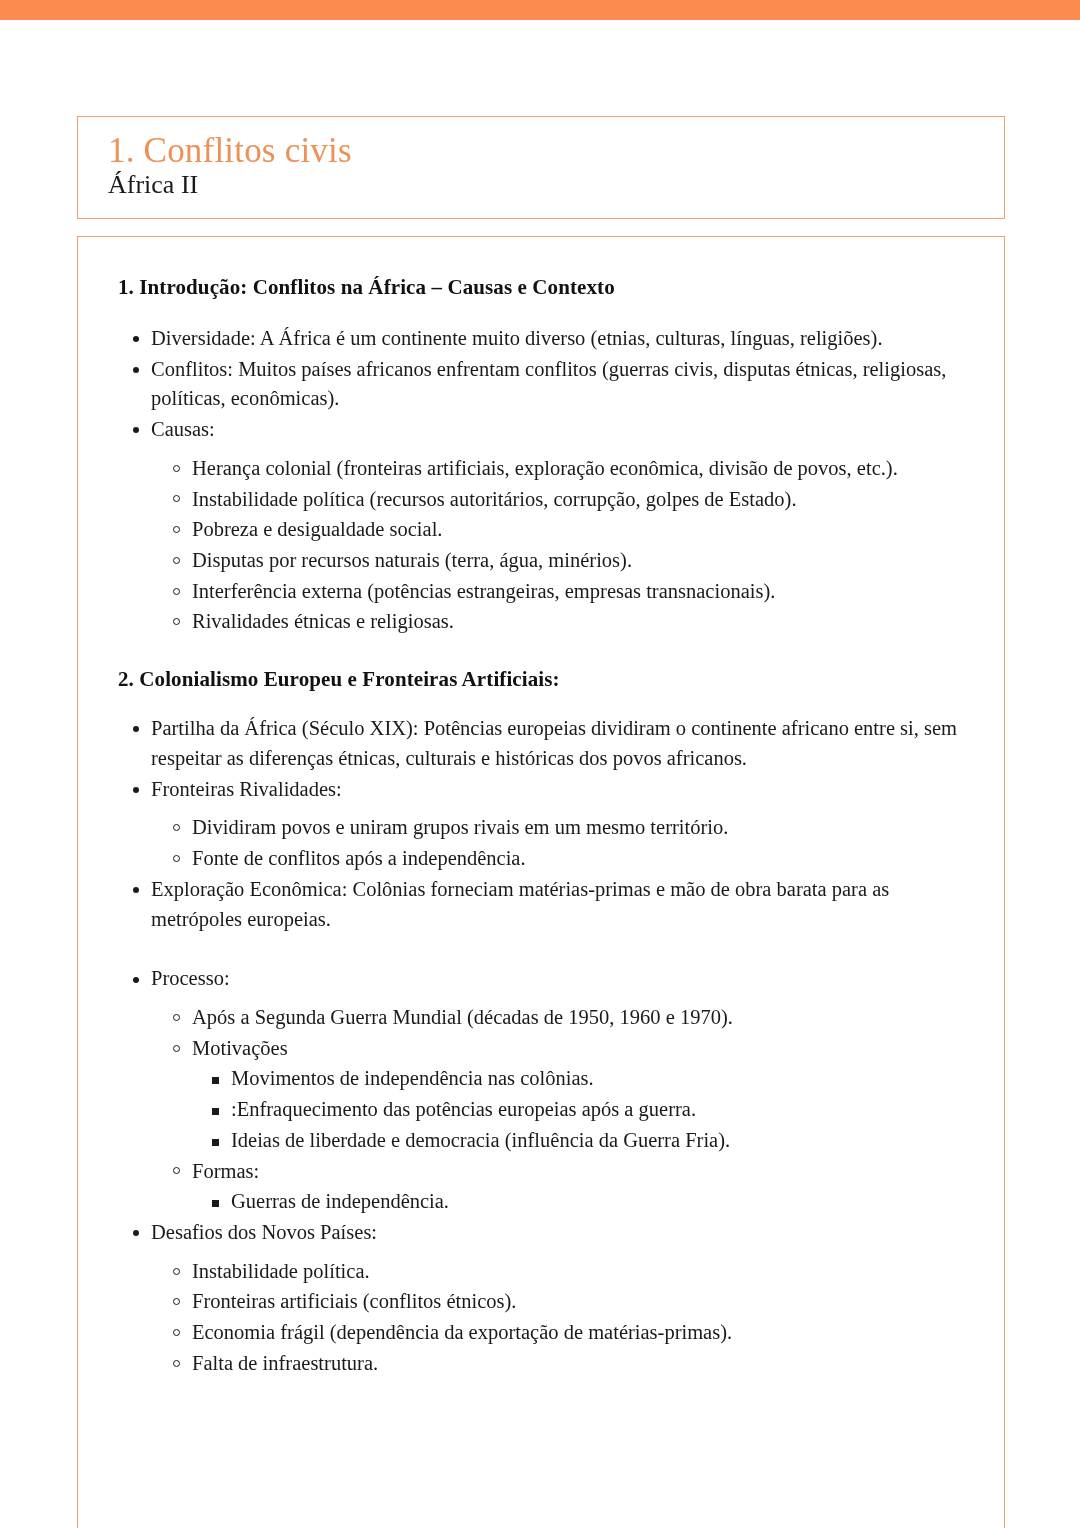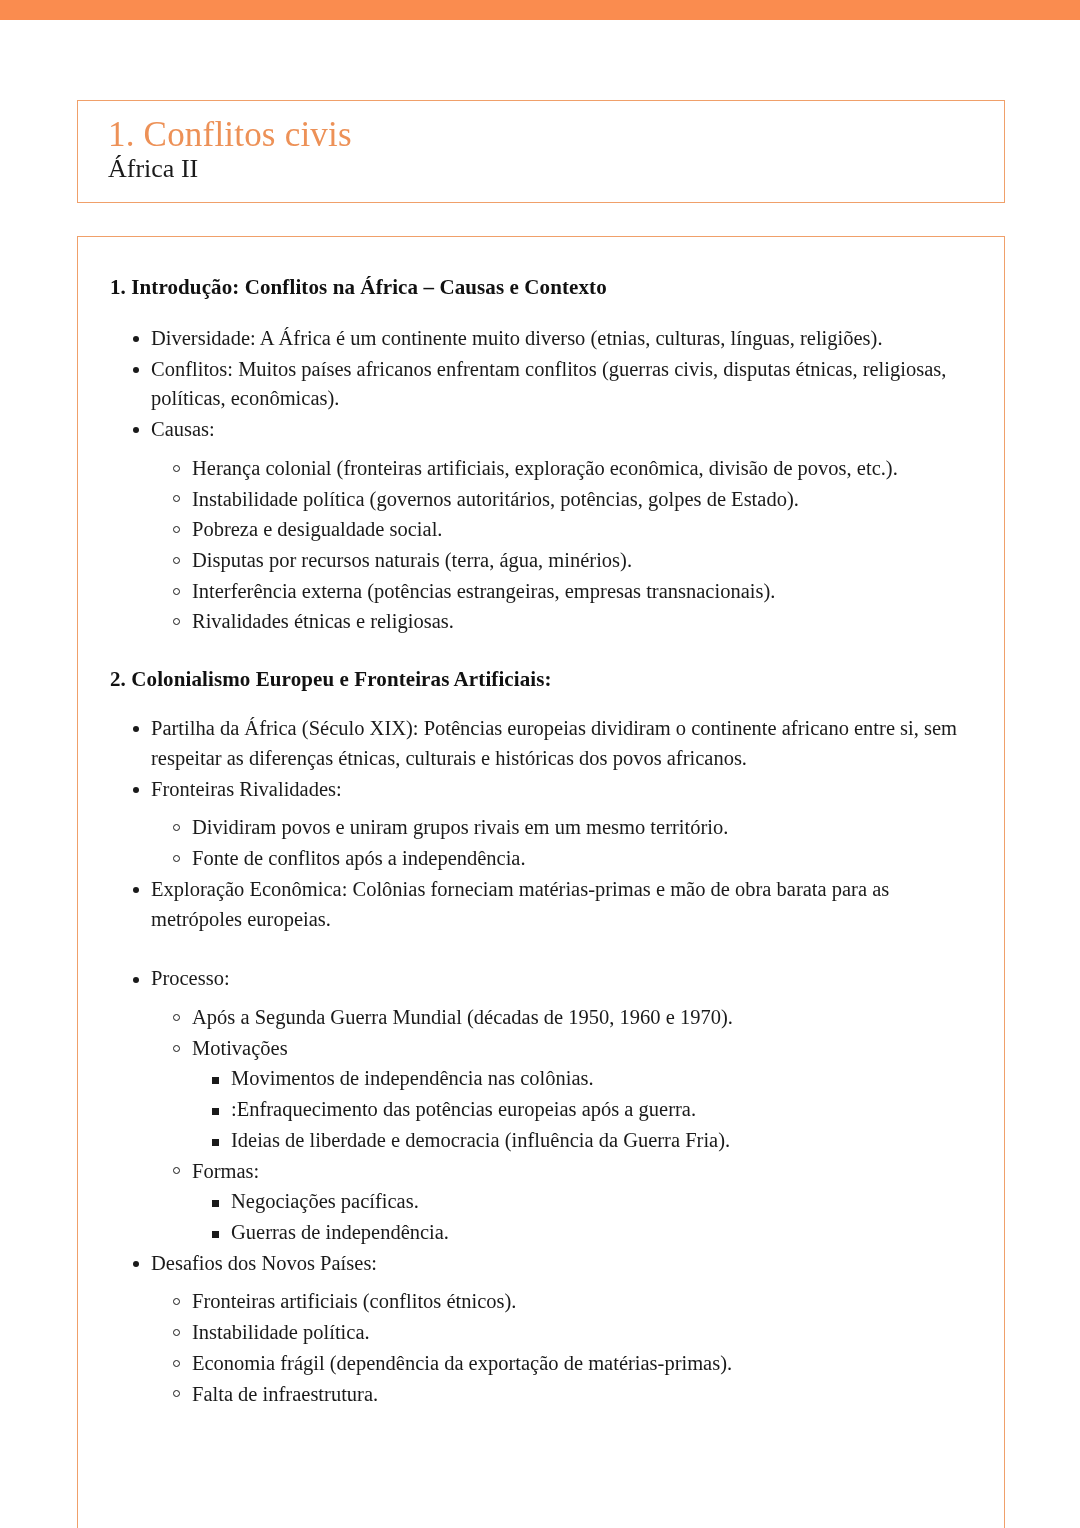--- a/index.html
+++ b/index.html
@@ -35,21 +35,21 @@
     left: 0;
     width: 1080px;
     height: 1508px;
     background: #ffffff;
   }
 
   
   .title-box {
     position: absolute;
     left: 77px;
-    top: 80px;
+    top: 96px;
     width: 928px;
     height: 103px;
     border: 1.5px solid #f0a06a;
     box-sizing: border-box;
     background: #ffffff;
   }
   .title-inner {
     padding: 16px 0 0 30px;
   }
   .doc-title {
@@ -84,21 +84,21 @@
   }
   .body-inner {
     padding: 38px 26px 0 28px;
   }
 
   
   .section-heading {
     font-size: 21px;
     font-weight: bold;
     color: #111111;
-    margin: 0 0 22px 4px;
+    margin: 0 0 22px 12px;
     letter-spacing: 0.1px;
   }
   .section + .section {
     margin-top: 30px;
   }
   .section:first-child .section-heading {
     margin-bottom: 24px;
   }
 
   
@@ -203,21 +203,21 @@
               <li>
                 <span class="marker"></span>
                 <span class="li-text">Causas:</span>
                 <ul class="lvl2">
                   <li>
                     <span class="marker"></span>
                     <span class="li-text">Herança colonial (fronteiras artificiais, exploração econômica, divisão de povos, etc.).</span>
                   </li>
                   <li>
                     <span class="marker"></span>
-                    <span class="li-text">Instabilidade política (governos autoritários, potências, golpes de Estado).</span>
+                    <span class="li-text">Instabilidade política (recursos autoritários, corrupção, golpes de Estado).</span>
                   </li>
                   <li>
                     <span class="marker"></span>
                     <span class="li-text">Pobreza e desigualdade social.</span>
                   </li>
                   <li>
                     <span class="marker"></span>
                     <span class="li-text">Disputas por recursos naturais (terra, água, minérios).</span>
                   </li>
                   <li>
@@ -286,41 +286,37 @@
                         <span class="li-text">Ideias de liberdade e democracia (influência da Guerra Fria).</span>
                       </li>
                     </ul>
                   </li>
                   <li>
                     <span class="marker"></span>
                     <span class="li-text">Formas:</span>
                     <ul class="lvl3">
                       <li>
                         <span class="marker"></span>
-                        <span class="li-text">Negociações pacíficas.</span>
-                      </li>
-                      <li>
-                        <span class="marker"></span>
                         <span class="li-text">Guerras de independência.</span>
                       </li>
                     </ul>
                   </li>
                 </ul>
               </li>
               <li>
                 <span class="marker"></span>
                 <span class="li-text">Desafios dos Novos Países:</span>
                 <ul class="lvl2">
                   <li>
                     <span class="marker"></span>
+                    <span class="li-text">Instabilidade política.</span>
+                  </li>
+                  <li>
+                    <span class="marker"></span>
                     <span class="li-text">Fronteiras artificiais (conflitos étnicos).</span>
-                  </li>
-                  <li>
-                    <span class="marker"></span>
-                    <span class="li-text">Instabilidade política.</span>
                   </li>
                   <li>
                     <span class="marker"></span>
                     <span class="li-text">Economia frágil (dependência da exportação de matérias-primas).</span>
                   </li>
                   <li>
                     <span class="marker"></span>
                     <span class="li-text">Falta de infraestrutura.</span>
                   </li>
                 </ul>

